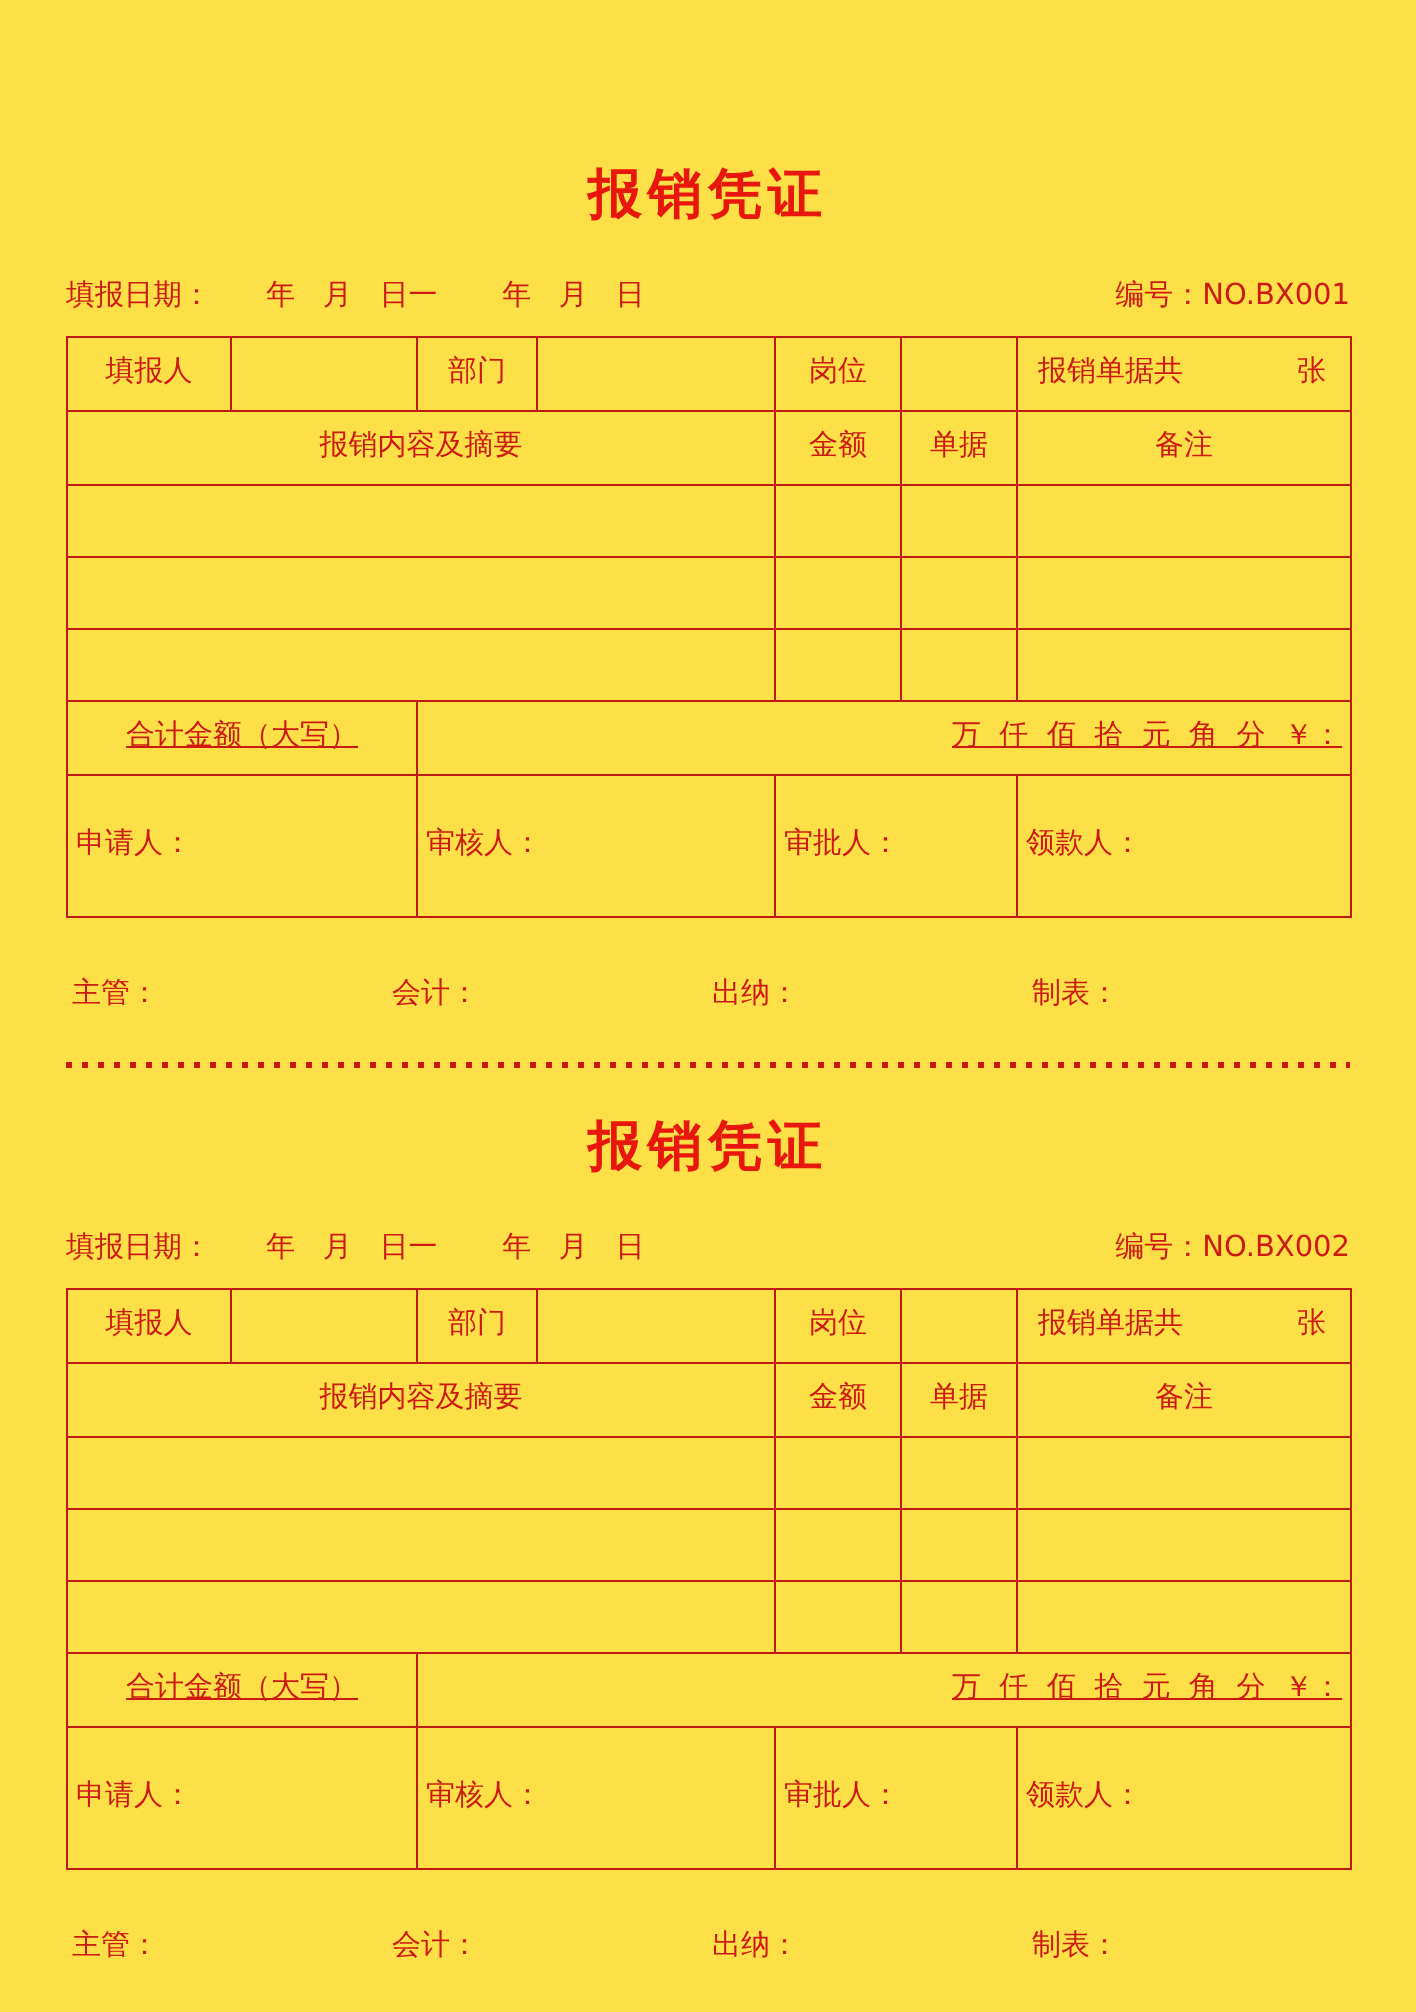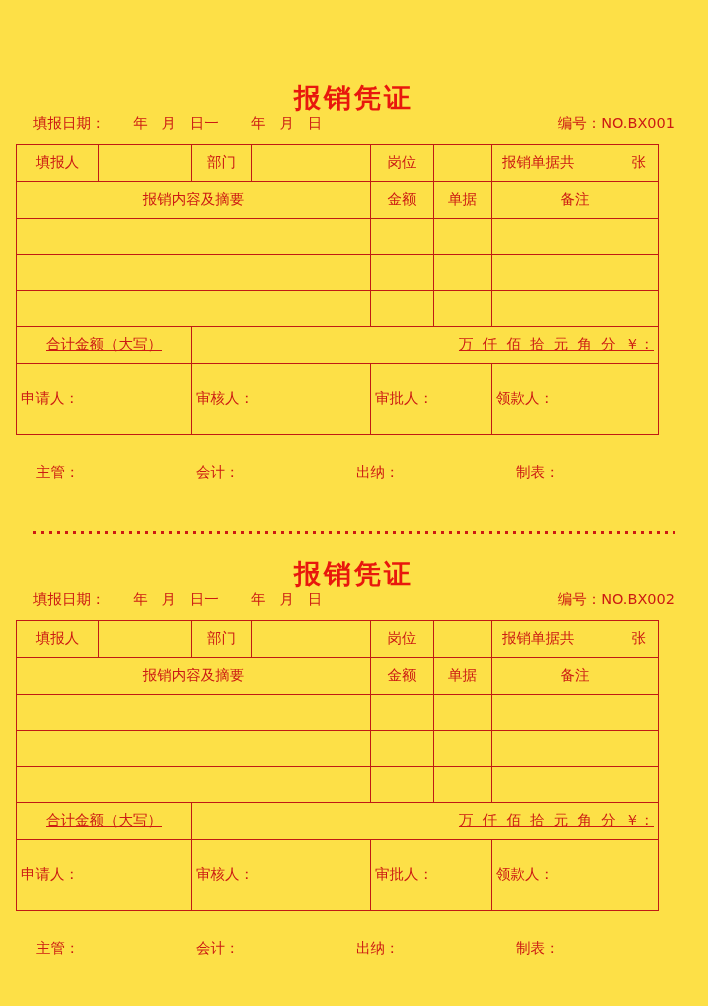--- a/index.html
+++ b/index.html
@@ -38,21 +38,21 @@
     color: #e8170d;
     letter-spacing: 3px;
     line-height: 1;
     padding-top: 84px;
     height: 30px;
   }
 
   .meta-row {
     position: relative;
     height: 30px;
-    margin-top: 0;
+    margin-top: 24px;
   }
   .meta-date {
     position: absolute;
     left: 33px;
     top: 0;
     font-size: 14.5px;
     white-space: pre;
     color: #cc1a13;
   }
   .meta-no {
@@ -60,21 +60,21 @@
     right: 33px;
     top: 0;
     font-size: 14.5px;
     white-space: pre;
     color: #cc1a13;
   }
 
   
   table.voucher-table {
     position: relative;
-    margin-left: 16px;
+    margin-left: 33px;
     width: 642px;
     border-collapse: collapse;
     table-layout: fixed;
   }
   table.voucher-table td {
     border: 1px solid #c01a14;
     font-size: 14.5px;
     color: #cc1a13;
     padding: 0 4px;
     vertical-align: middle;

